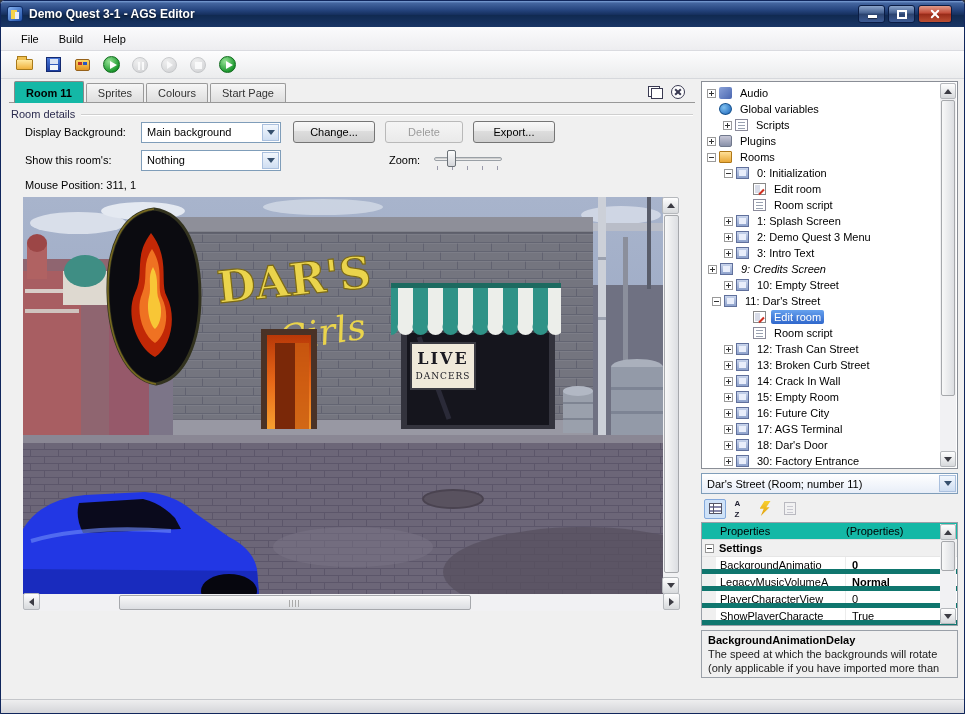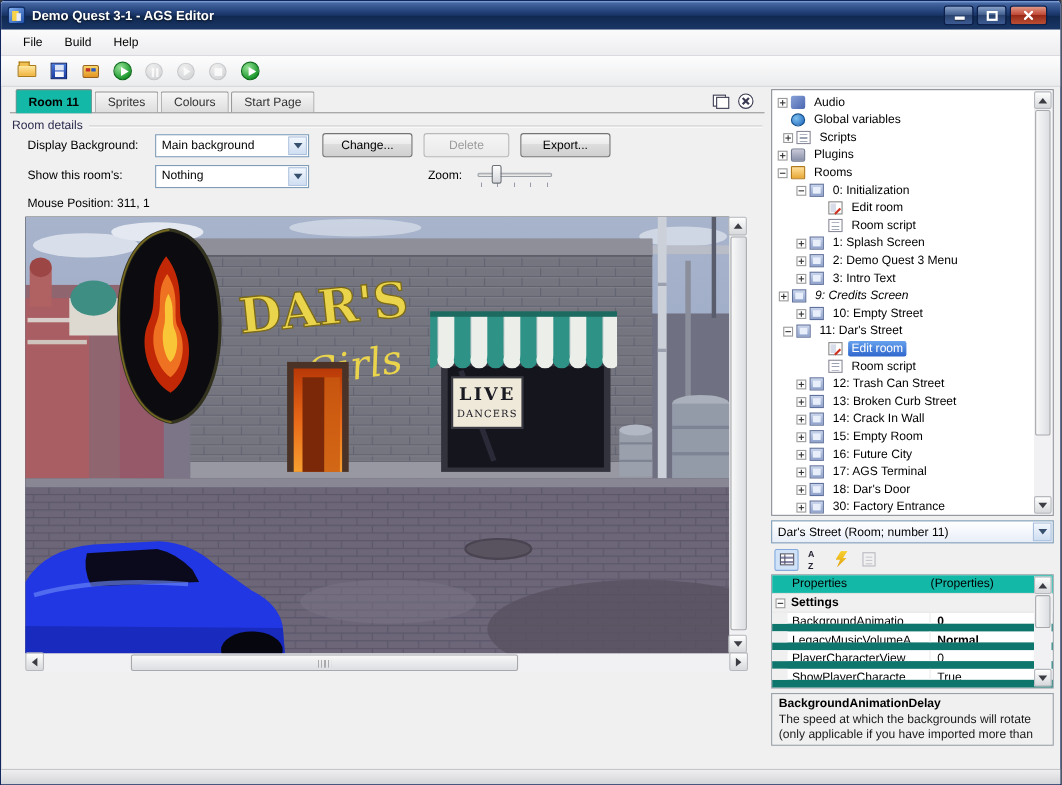--- a/index.html
+++ b/index.html
@@ -139,21 +139,21 @@
 .pg-alphabetical::after{content:"Z";position:absolute;bottom:-3px;left:1px;font-size:8px;font-weight:bold;color:#223;}
 .pg-events{width:11px;height:15px;background:linear-gradient(#f8d030,#e0a010);clip-path:polygon(45% 0%,100% 0%,62% 42%,92% 42%,12% 100%,38% 52%,0% 52%);}
 .pg-pages{width:12px;height:13px;border:1px solid #778;background:#f4f4f6;}
 .pg-pages::before{content:"";position:absolute;left:2px;right:2px;top:3px;height:1px;background:#99a;box-shadow:0 3px 0 #99a,0 6px 0 #99a;}
 .pggrid{position:absolute;left:0;right:0;top:441px;height:104px;background:#fff;border:1px solid #9aa0a8;}
 .pg-head{height:17px;display:flex;align-items:center;background:#14b8a6;border-bottom:1px solid #e0e0e0;}
 .pg-head .hl{margin-left:18px;width:126px;overflow:hidden;white-space:nowrap;}
 .pg-cat{height:17px;display:flex;align-items:center;background:#f0f0f0;font-weight:bold;border-bottom:1px solid #e6e6e6;}
 .cexp{width:9px;height:9px;border:1px solid #999;background:#fff;margin:0 5px 0 3px;position:relative;flex:none;}
 .cexp::before{content:"";position:absolute;left:1px;right:1px;top:3px;height:1px;background:#333;}
-.pg-row{height:17px;display:flex;align-items:stretch;border-bottom:7px solid #0f766e;}
+.pg-row{height:17px;display:flex;align-items:stretch;border-bottom:5px solid #0f766e;}
 .pg-gutter{width:14px;background:#f0f0f0;flex:none;}
 .pg-name{width:130px;flex:none;padding:2px 0 0 4px;border-right:1px solid #ececec;overflow:hidden;white-space:nowrap;}
 .pg-val{flex:1;padding:2px 0 0 6px;overflow:hidden;white-space:nowrap;}
 .pg-val.bold{font-weight:bold;}
 .pg-sb{position:absolute;top:1px;right:1px;bottom:1px;width:16px;background:#f1f1f3;}
 .pg-sb .btn-sb{width:16px;height:16px;left:0;}
 .pg-sb .sb-up{top:0;}
 .pg-sb .sb-down{bottom:0;}
 .pg-sb .thumb{position:absolute;left:1px;width:14px;top:17px;height:30px;background:linear-gradient(90deg,#f8f8f8,#dcdee2);border:1px solid #a6a8ac;border-radius:2px;}
 .pgdesc{position:absolute;left:0;right:0;top:549px;height:48px;background:#f0f0f0;border:1px solid #9aa0a8;padding:3px 6px;overflow:hidden;}
@@ -436,21 +436,21 @@
             <div class="trow" style="padding-left: 4px;">
               <span class="texp plus"></span>
               <span class="ticon i-audio"></span>
               <span class="tlabel">Audio</span>
             </div>
             <div class="trow" style="padding-left: 4px;">
               <span class="tspacer"></span>
               <span class="ticon i-globe"></span>
               <span class="tlabel">Global variables</span>
             </div>
-            <div class="trow" style="padding-left: 9px;">
+            <div class="trow" style="padding-left: 20px;">
               <span class="texp plus"></span>
               <span class="ticon i-scripts"></span>
               <span class="tlabel">Scripts</span>
             </div>
             <div class="trow" style="padding-left: 4px;">
               <span class="texp plus"></span>
               <span class="ticon i-plugin"></span>
               <span class="tlabel">Plugins</span>
             </div>
             <div class="trow" style="padding-left: 4px;">

